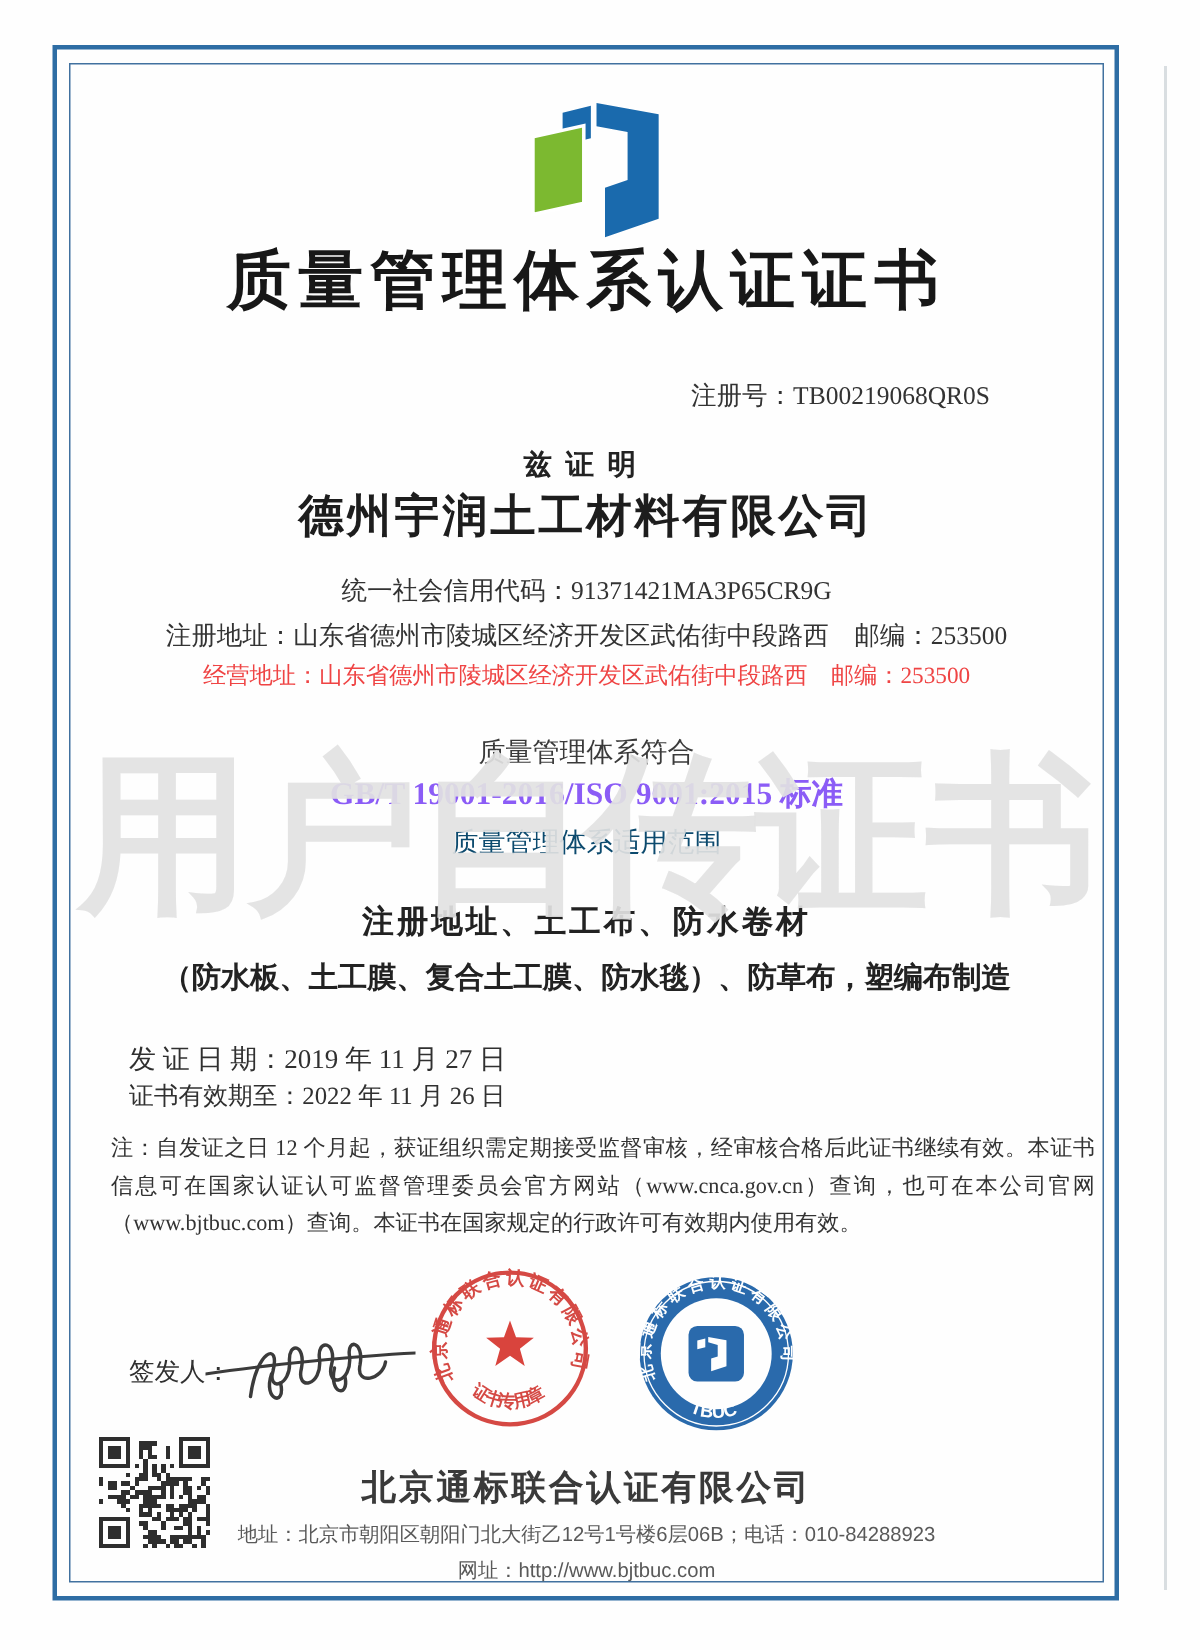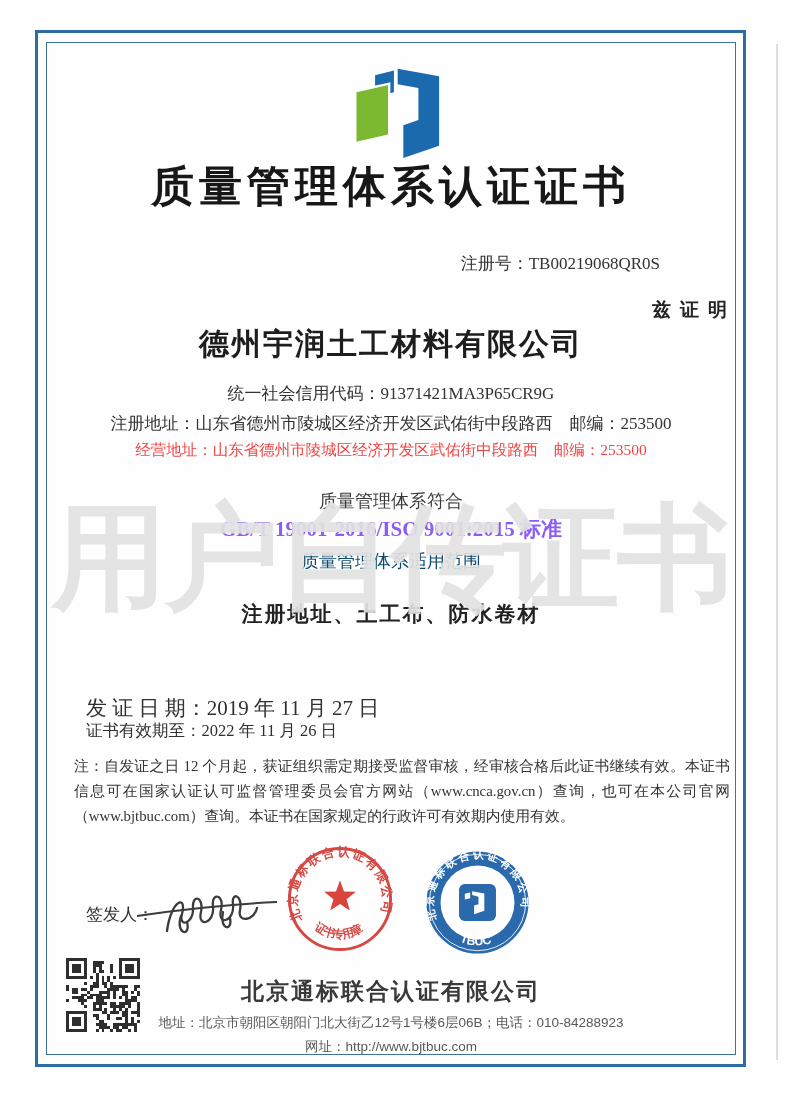--- a/index.html
+++ b/index.html
@@ -19,36 +19,36 @@
 
   .abs { position:absolute; }
   .center { left:46px; width:690px; text-align:center; }
 
   .logo-svg { position:absolute; left:344px; top:62px; }
 
   .title { top:158px; font-family:"Liberation Sans","DejaVu Sans",sans-serif;
     font-size:43px; font-weight:bold; letter-spacing:5px; color:#171717; }
 
   .reg-line { top:252px; right:140px; font-size:17px; color:#333; }
-  .certify { top:297px; font-size:19px; font-weight:bold; letter-spacing:9px; color:#222;text-align:right; }
+  .certify { top:297px; font-size:19px; font-weight:bold; letter-spacing:9px; color:#222; }
   .company { top:324px; font-size:30px; font-weight:bold; letter-spacing:2px; color:#1d1d1d;
     font-family:"Liberation Sans","DejaVu Sans",sans-serif; }
   .credit  { top:382px; font-size:17px; color:#333; }
   .addr1   { top:412px; font-size:17px; color:#333; }
   .addr2   { top:440px; font-size:15.5px; color:#ef4444; }
 
   .conform { top:489px; font-size:18px; color:#3a3a3a; }
   .standard{ top:515px; font-size:21px; font-weight:bold; color:#8b5cf6; }
   .scope-head { top:549px; font-size:18px; color:#0c4a6e; }
   .scope1  { top:600px; font-size:21px; font-weight:bold; letter-spacing:2px; color:#222;
     font-family:"Liberation Sans","DejaVu Sans",sans-serif; }
   .scope2  { top:638px; font-size:19.5px; font-weight:bold; color:#222;
     font-family:"Liberation Sans","DejaVu Sans",sans-serif; }
 
-  .issue   { top:694px; left:86px; font-size:21px; color:#303030; }
+  .issue   { top:694px; left:86px; font-size:18px; color:#303030; }
   .valid   { top:720px; left:86px; font-size:16.5px; color:#303030; }
 
   .note    { top:754px; left:74px; width:656px; font-size:14.8px; line-height:25px;
     text-align:justify; color:#333; }
 
   .signer-label { top:903px; left:86px; font-size:17px; color:#303030; }
   .signature-svg { position:absolute; left:137px; top:876px; }
 
   .seal { position:absolute; }
   .seal-red  { left:286px; top:845px; opacity:.93; }
@@ -100,20 +100,21 @@
   <div class="abs center addr2">经营地址：山东省德州市陵城区经济开发区武佑街中段路西　邮编：253500</div>
 
   <div class="abs center conform">质量管理体系符合</div>
 
   <div class="abs center standard">GB/T 19001-2016/ISO 9001:2015 标准</div>
 
   <div class="abs center scope-head">质量管理体系适用范围</div>
 
   <div class="abs center scope1">注册地址、土工布、防水卷材</div>
 
+  <div class="abs center scope2">（防水板、土工膜、复合土工膜、防水毯）、防草布，塑编布制造</div>
 
   <div class="abs issue">发 证 日 期：2019 年 11 月 27 日</div>
 
   <div class="abs valid">证书有效期至：2022 年 11 月 26 日</div>
 
   <div class="abs note">注：自发证之日 12 个月起，获证组织需定期接受监督审核，经审核合格后此证书继续有效。本证书信息可在国家认证认可监督管理委员会官方网站（www.cnca.gov.cn）查询，也可在本公司官网（www.bjtbuc.com）查询。本证书在国家规定的行政许可有效期内使用有效。</div>
 
   <div class="abs signer-label">签发人：</div>
 
   <svg class="signature-svg" width="140" height="70" viewBox="0 0 140 70" fill="none" stroke="#3b3b3b" stroke-width="2.3" stroke-linecap="round">

